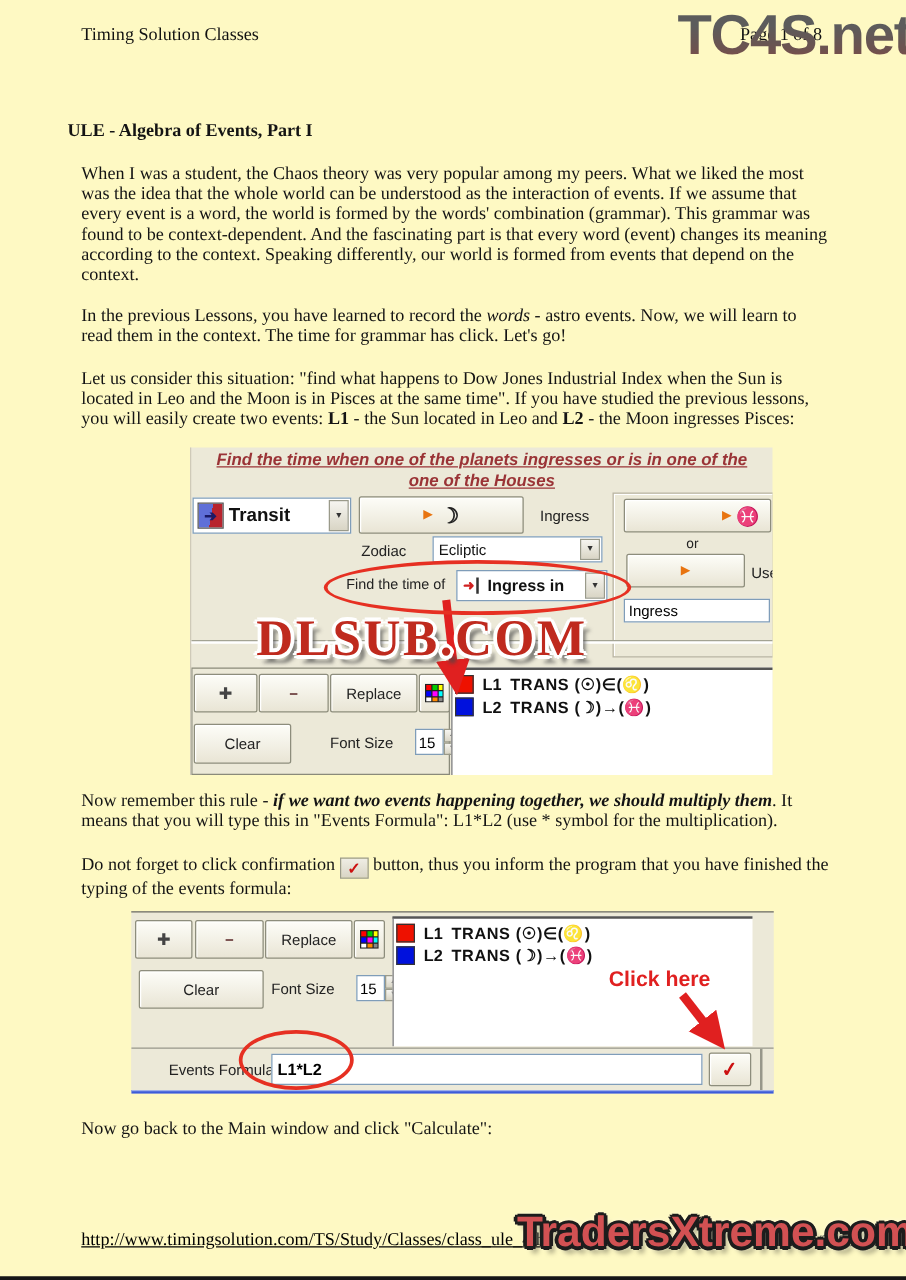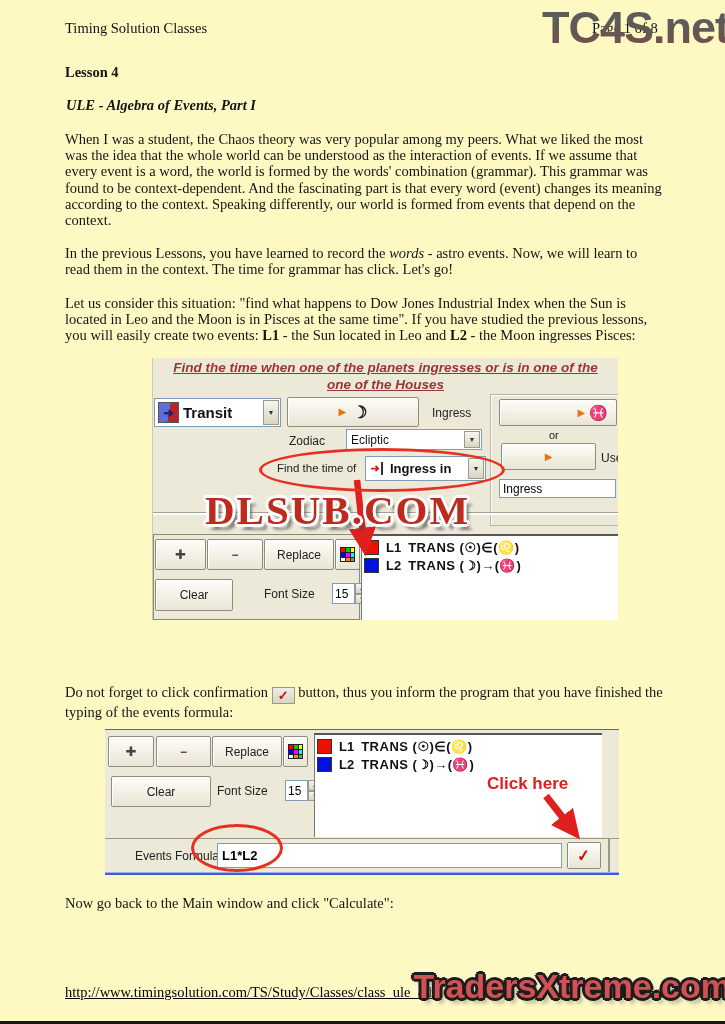--- a/index.html
+++ b/index.html
@@ -99,22 +99,21 @@
 </style>
 </head>
 <body>
 
 <div id="page">
 
   <div class="abs doc-title" style="left:65px; top:20px;">Timing Solution Classes</div>
   <div class="abs page-info" style="left:592px; top:20px;">Page 1 of 8</div>
   <div class="abs tc4s">TC4S.net</div>
 
-  <div class="abs para bold" style="left:65px; top:64px;">Lesson 4</div>
-  <div class="abs para bold" style="left:66px; top:97px;font-style:italic;">ULE - Algebra of Events, Part I</div>
+  <div class="abs para bold" style="left:54px; top:97px;">ULE - Algebra of Events, Part I</div>
 
   <p class="abs para" style="left:65px; top:131px;">When I was a student, the Chaos theory was very popular among my peers. What we liked the most was the idea that the whole world can be understood as the interaction of events. If we assume that every event is a word, the world is formed by the words' combination (grammar). This grammar was found to be context-dependent. And the fascinating part is that every word (event) changes its meaning according to the context. Speaking differently, our world is formed from events that depend on the context.</p>
 
   <p class="abs para" style="left:65px; top:245px;"><span>In the previous Lessons, you have learned to record the </span><span class="ital">words</span><span> - astro events. Now, we will learn to read them in the context. The time for grammar has click. Let's go!</span></p>
 
   <p class="abs para" style="left:65px; top:295px;"><span>Let us consider this situation: "find what happens to Dow Jones Industrial Index when the Sun is located in Leo and the Moon is in Pisces at the same time". If you have studied the previous lessons, you will easily create two events: </span><span class="bold">L1</span><span> - the Sun located in Leo and </span><span class="bold">L2</span><span> - the Moon ingresses Pisces:</span></p>
 
   <div class="abs fig f1">
     <div class="abs cap" style="top:2px;font-style:italic;">Find the time when one of the planets ingresses or is in one of the</div>
     <div class="abs cap" style="top:19px;">one of the Houses</div>
@@ -216,20 +215,21 @@
         <span class="ev-f">TRANS (☉)∈(♌)</span>
       </div>
       <div class="ev-row">
         <span class="sq" style="background: rgb(0, 17, 221);"></span>
         <span class="ev-id">L2</span>
         <span class="ev-f">TRANS (☽)→(♓)</span>
       </div>
     </div>
   </div>
 
+  <p class="abs para" style="left:65px; top:633px;"><span>Now remember this rule - </span><span class="bi">if we want two events happening together, we should multiply them</span><span>. It means that you will type this in "Events Formula": L1*L2 (use * symbol for the  multiplication).</span></p>
 
   <p class="abs para" style="left:65px; top:684px;"><span>Do not forget to click confirmation </span><span class="confirm-inline">
         <span>✓</span>
       </span><span> button, thus you inform the program that you have finished the typing of the events formula:</span></p>
 
   <div class="abs fig f2">
 
     <div class="abs xbtn" style="left:3px; top:6px; width:46px; height:31px; font-size:13px; color:#444;">
         <span>✚</span>
       </div>

